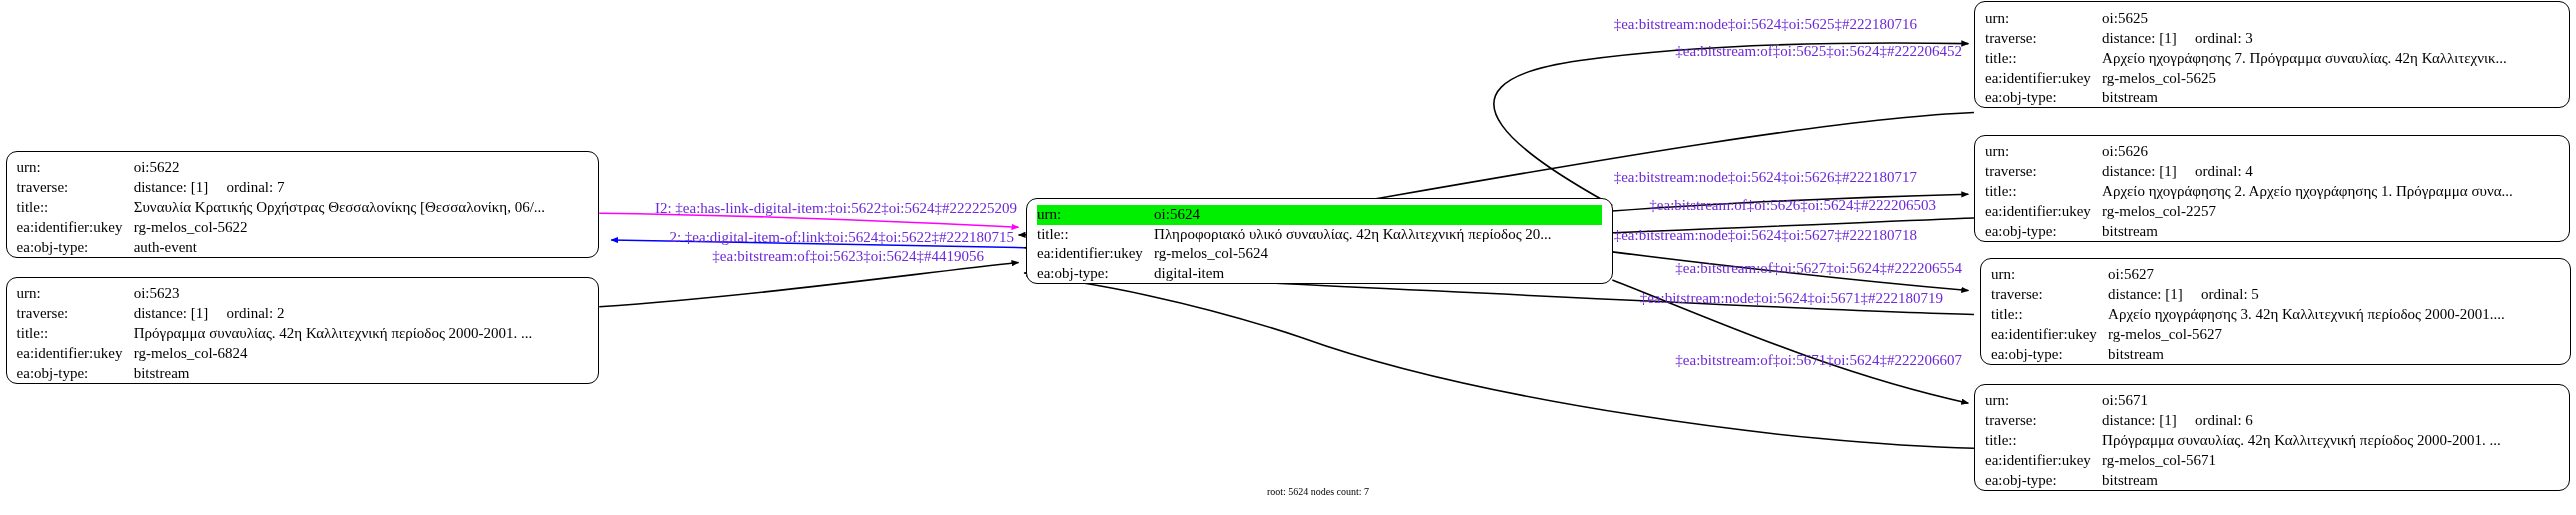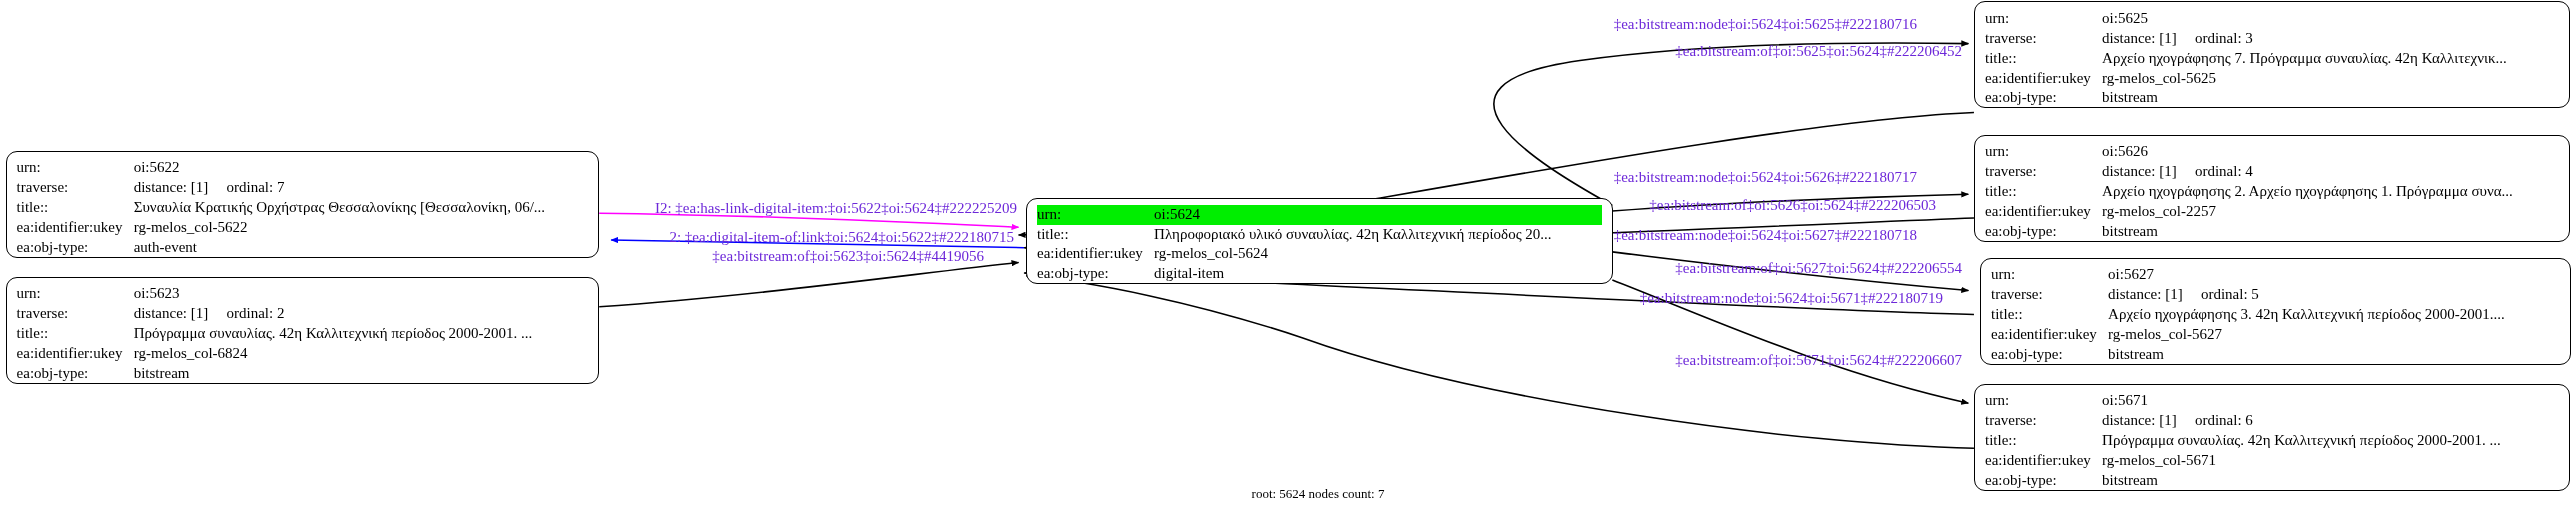--- a/index.html
+++ b/index.html
@@ -66,21 +66,21 @@
     font-size: 15px;
     line-height: 1;
     color: #6d28d9;
     white-space: nowrap;
   }
   .elabel.right { transform: translateX(-100%); }
 
   
   .caption {
     position: absolute;
-    font-size: 13px;
+    font-size: 10px;
     color: #000000;
     white-space: nowrap;
     transform: translateX(-50%);
   }
 </style>
 </head>
 <body>
 
 <div id="canvas">
 

